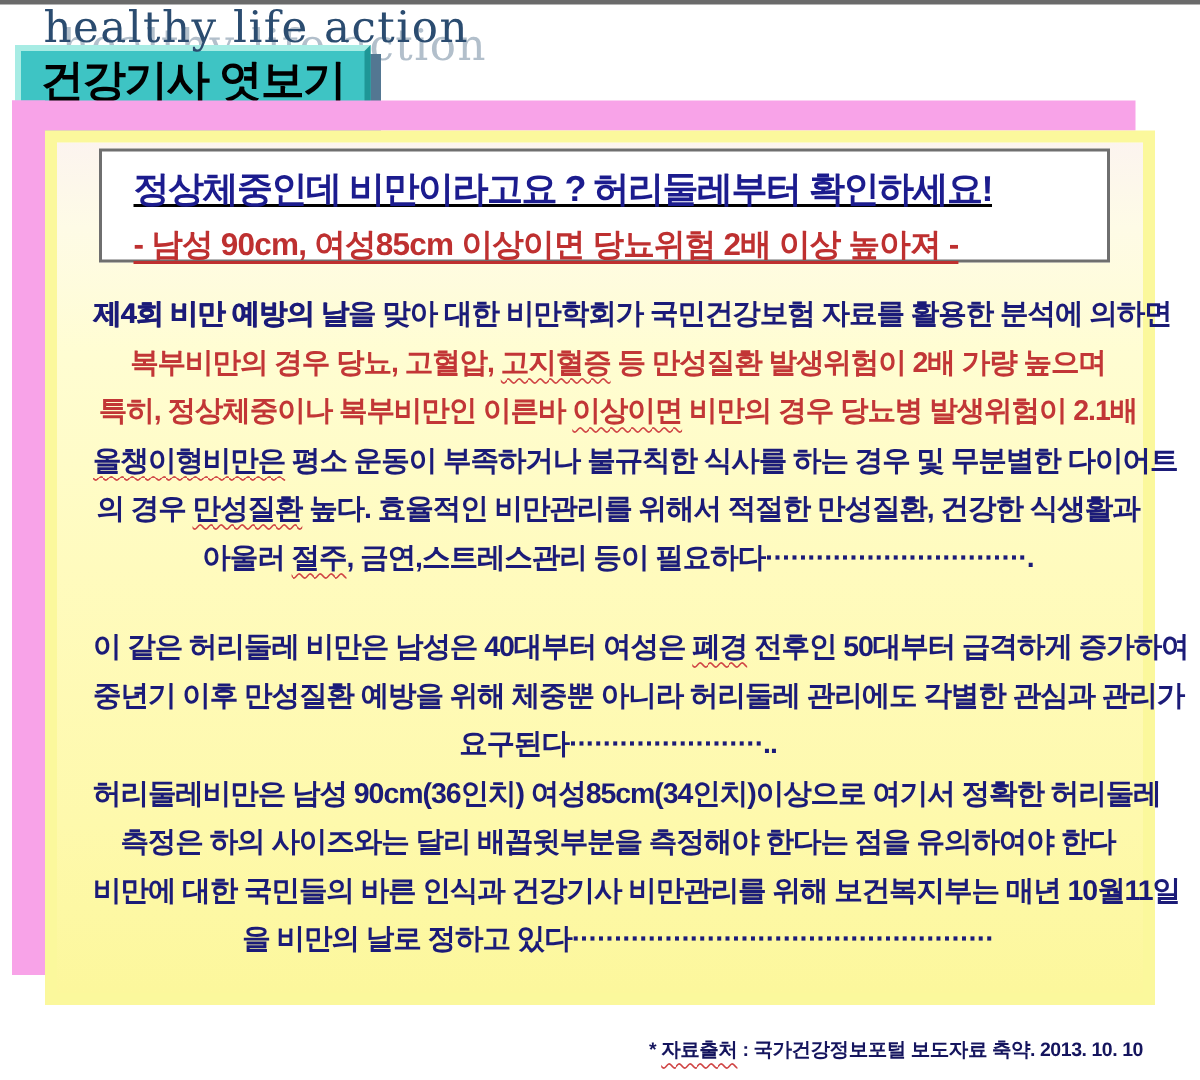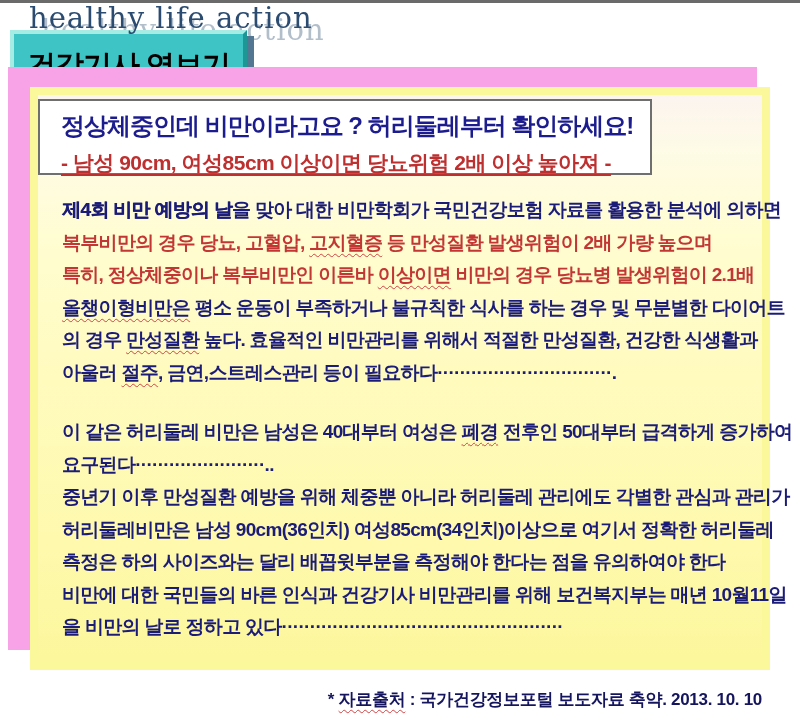--- a/index.html
+++ b/index.html
@@ -19,65 +19,65 @@
     position:absolute;left:29px;top:1px;z-index:3;
     font-family:"DejaVu Serif","Liberation Serif",serif;
     font-size:29px;letter-spacing:1px;color:#2b4c70;white-space:nowrap;
   }
   .badge{
     position:absolute;left:10px;top:30px;z-index:2;
     background:#3ec4c4;
     border-top:4px solid #a7ece4;border-left:4px solid #a7ece4;
     border-right:4px solid #1e9696;border-bottom:4px solid #1e9696;
     box-shadow:7px 6px 0 #537792;
-    padding:12px 13px 3px 13px;white-space:nowrap;
+    padding:0 13px 3px 13px;white-space:nowrap;
   }
   .badge-label{font-size:29px;font-weight:bold;color:#000;letter-spacing:-1px;}
 
   .pink-top{position:absolute;left:8px;top:67px;width:749px;height:20px;background:#f8a3e8;z-index:4;}
   .pink-left{position:absolute;left:8px;top:67px;width:22px;height:583px;background:#f8a3e8;z-index:4;}
 
   .frame{
     position:absolute;left:30px;top:87px;width:740px;height:583px;z-index:5;
     border:8px solid #fbf89c;box-sizing:border-box;
     background:linear-gradient(180deg,#fcf4ef 0%,#fefbe6 10%,#fffdd2 25%,#fffbbe 50%,#fef9ac 80%,#fcf79c 100%);
   }
 
   .headline-box{
-    position:absolute;left:0;top:4px;width:614px;height:76px;
+    position:absolute;left:28px;top:4px;width:674px;height:76px;
     background:#ffffff;border:2px solid #6f6f6f;box-sizing:border-box;
-    padding:9px 0 0 21px;white-space:nowrap;
+    padding:9px 0 0 21px;white-space:nowrap;text-decoration:underline;
   }
   .headline{font-size:24px;font-weight:bold;color:#1c1c8e;letter-spacing:-1px;}
   .subheadline{
     margin-top:7px;display:inline-block;
     font-size:21px;font-weight:bold;color:#be3030;letter-spacing:-0.5px;
     text-decoration:underline;text-decoration-thickness:1.5px;text-underline-offset:4px;
   }
 
   .article{
     position:absolute;left:24px;top:99px;width:700px;
     font-size:19px;font-weight:bold;letter-spacing:-0.7px;
   }
-  .para{margin:0;}
+  .para{margin:0;text-align:center;}
   .para + .para{margin-top:27px;}
   .line{line-height:32.5px;white-space:nowrap;}
   .navy{color:#1b1b78;}
   .red{color:#c23636;}
   .b{text-shadow:0.5px 0 currentColor;}
   .wavy{
     text-decoration-line:underline;text-decoration-style:wavy;
     text-decoration-color:#d04545;text-decoration-thickness:1.2px;
     text-underline-offset:4px;
     margin-top:40px;
   }
 
   .source{
     position:absolute;right:38px;top:691px;z-index:6;
-    font-size:17px;font-weight:bold;letter-spacing:-0.3px;
+    font-size:13px;font-weight:bold;letter-spacing:-0.3px;
   }
   .source .line{line-height:18px;}
   .source .navy{color:#15155e;}
 </style>
 </head>
 <body>
 
 <div class="top-rule"></div>
 
 <div class="brand-shadow">healthy life action</div>
@@ -101,22 +101,22 @@
     <div class="para">
         <div class="line"><span class="navy b">제4회 비만 예방의 날</span><span class="navy">을 맞아 대한 비만학회가 국민건강보험 자료를 활용한 분석에 의하면</span></div>
         <div class="line"><span class="red">복부비만의 경우 당뇨, 고혈압, </span><span class="red wavy">고지혈증</span><span class="red"> 등 만성질환 발생위험이 2배 가량 높으며</span></div>
         <div class="line"><span class="red">특히, 정상체중이나 복부비만인 이른바 </span><span class="red wavy">이상이면</span><span class="red"> 비만의 경우 당뇨병 발생위험이 2.1배</span></div>
         <div class="line"><span class="navy wavy">올챙이형비만은</span><span class="navy"> 평소 운동이 부족하거나 불규칙한 식사를 하는 경우 및 무분별한 다이어트</span></div>
         <div class="line"><span class="navy">의 경우 </span><span class="navy wavy">만성질환</span><span class="navy"> 높다. 효율적인 비만관리를 위해서 적절한 만성질환, 건강한 식생활과</span></div>
         <div class="line"><span class="navy">아울러 </span><span class="navy wavy">절주</span><span class="navy">, 금연,스트레스관리 등이 필요하다·······························.</span></div>
       </div>
     <div class="para">
         <div class="line"><span class="navy">이 같은 허리둘레 비만은 남성은 40대부터 여성은 </span><span class="navy wavy">폐경</span><span class="navy"> 전후인 50대부터 급격하게 증가하여</span></div>
+        <div class="line"><span class="navy">중년기 이후 만성질환 예방을 위해 체중뿐 아니라 허리둘레 관리에도 각별한 관심과 관리가</span></div>
         <div class="line"><span class="navy">요구된다·······················..</span></div>
-        <div class="line"><span class="navy">중년기 이후 만성질환 예방을 위해 체중뿐 아니라 허리둘레 관리에도 각별한 관심과 관리가</span></div>
         <div class="line"><span class="navy">허리둘레비만은 남성 90cm(36인치) 여성85cm(34인치)이상으로 여기서 정확한 허리둘레</span></div>
         <div class="line"><span class="navy">측정은 하의 사이즈와는 달리 배꼽윗부분을 측정해야 한다는 점을 유의하여야 한다</span></div>
         <div class="line"><span class="navy">비만에 대한 국민들의 바른 인식과 건강기사 비만관리를 위해 보건복지부는 매년 10월11일</span></div>
         <div class="line"><span class="navy">을 비만의 날로 정하고 있다··················································</span></div>
       </div>
   </div>
 
 </div>
 
 <div class="source">

